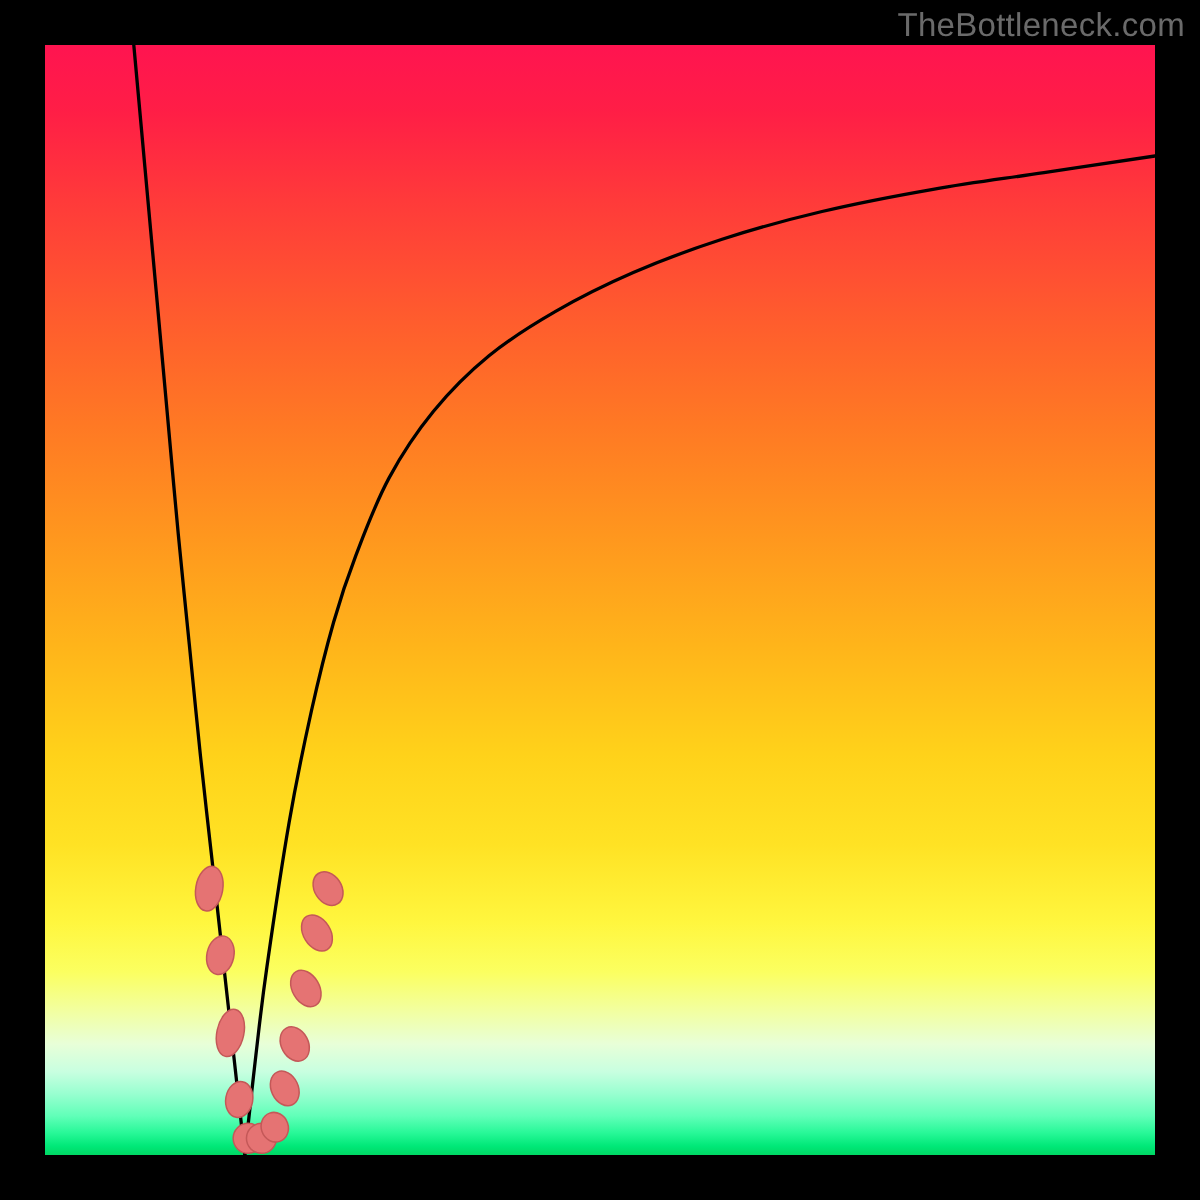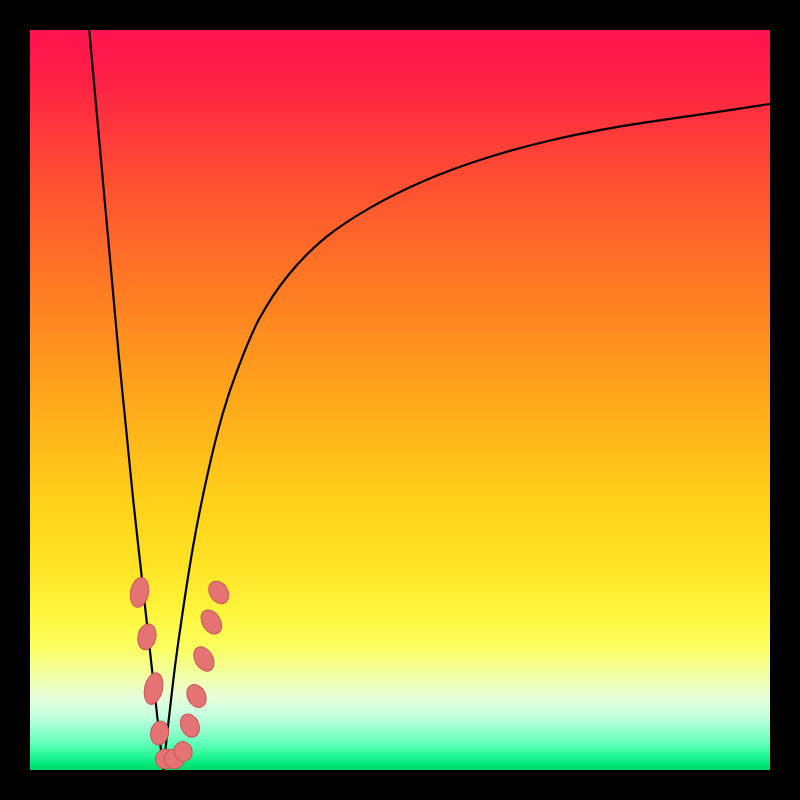--- a/index.html
+++ b/index.html
@@ -91,13 +91,14 @@
           <ellipse cx="144.3" cy="728.9" rx="10" ry="10" fill="#e57373" stroke="#c45858" stroke-width="1" transform="rotate(0 144.3 728.9)"></ellipse>
           <ellipse cx="153.17999999999998" cy="721.5" rx="9" ry="10" fill="#e57373" stroke="#c45858" stroke-width="1" transform="rotate(-20 153.17999999999998 721.5)"></ellipse>
           <ellipse cx="159.84000000000003" cy="695.6" rx="9" ry="12" fill="#e57373" stroke="#c45858" stroke-width="1" transform="rotate(-25 159.84000000000003 695.6)"></ellipse>
           <ellipse cx="166.5" cy="666" rx="9" ry="12" fill="#e57373" stroke="#c45858" stroke-width="1" transform="rotate(-28 166.5 666)"></ellipse>
           <ellipse cx="173.89999999999998" cy="629" rx="9" ry="13" fill="#e57373" stroke="#c45858" stroke-width="1" transform="rotate(-30 173.89999999999998 629)"></ellipse>
           <ellipse cx="181.29999999999998" cy="592" rx="9" ry="13" fill="#e57373" stroke="#c45858" stroke-width="1" transform="rotate(-32 181.29999999999998 592)"></ellipse>
           <ellipse cx="188.70000000000002" cy="562.4" rx="9" ry="12" fill="#e57373" stroke="#c45858" stroke-width="1" transform="rotate(-33 188.70000000000002 562.4)"></ellipse>
         </g>
     </svg>
   </div>
+  <div class="watermark">TheBottleneck.com</div>
 </div>
 
 </body></html>

